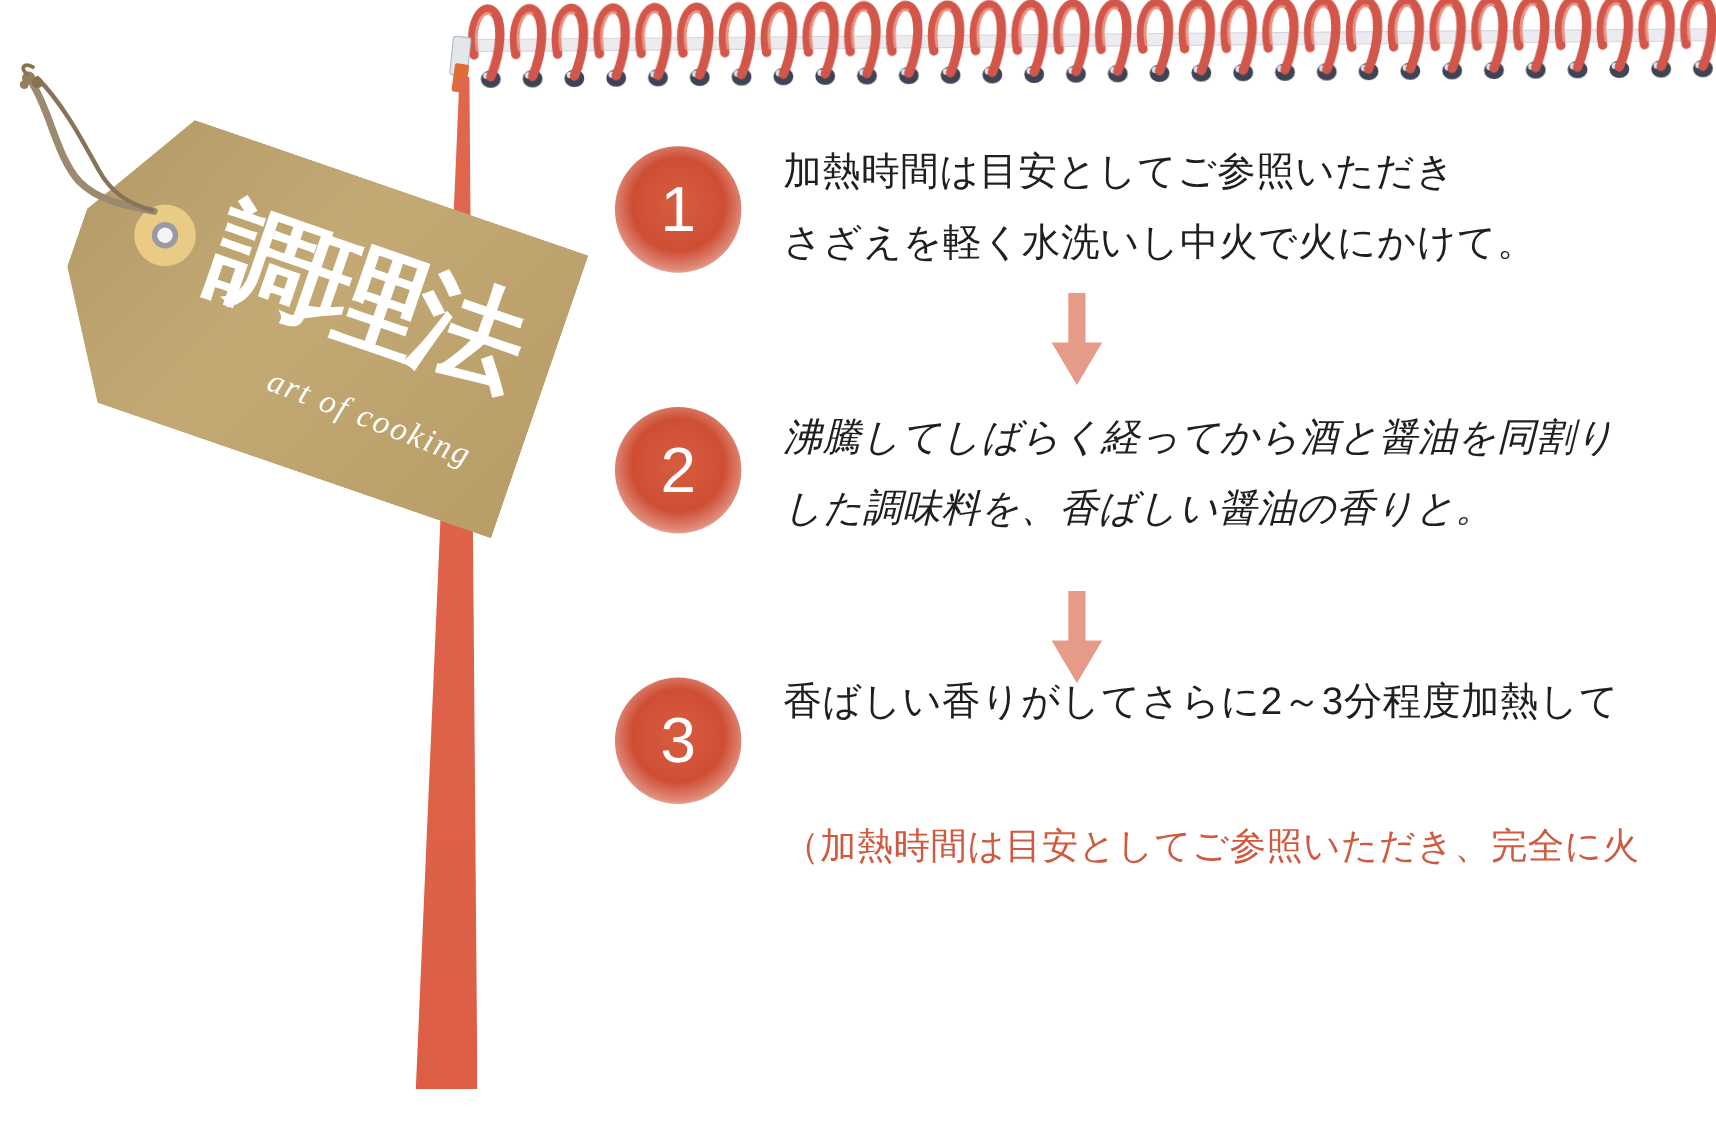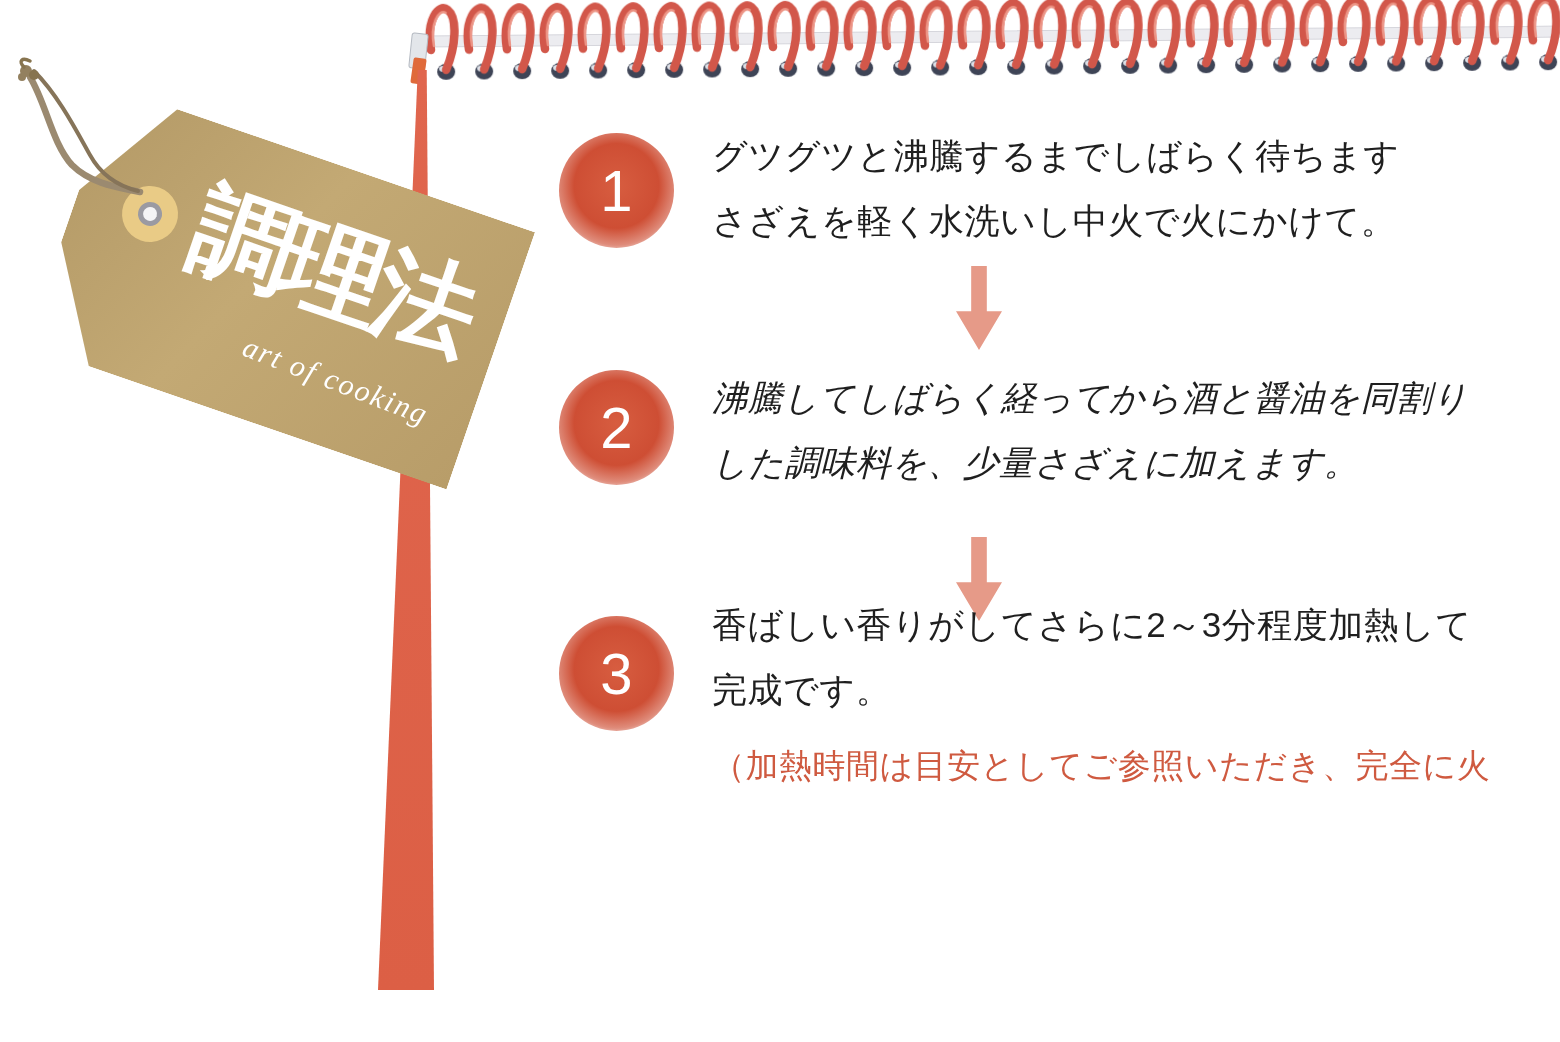--- a/index.html
+++ b/index.html
@@ -51,31 +51,31 @@
     background:radial-gradient(circle at 50% 46%,#d75d40 0%,#ce4e34 50%,rgba(206,78,52,.65) 70%,rgba(206,78,52,0) 86%);
     display:flex;align-items:center;justify-content:center;
     color:#ffffff;font-size:58px;font-weight:normal;
   }
   .badge-1{left:559px;top:133px;}
   .badge-2{left:559px;top:370px;}
   .badge-3{left:559px;top:616px;}
   .step-text{position:absolute;left:712px;font-size:35px;line-height:65px;color:#1f1f1f;letter-spacing:0.5px;white-space:nowrap;}
   .text-1{top:123px;}
   .text-2{top:365px;font-style:italic;}
-  .text-3{top:592px;}
+  .text-3{top:605px;text-align:right;}
   .step-line{display:block;}
   
   .down-arrow{
     position:absolute;width:46px;height:84px;background:#e69a88;
     clip-path:polygon(33% 0,67% 0,67% 54%,100% 54%,50% 100%,0 54%,33% 54%);
   }
   .arrow-1{left:956px;top:266px;}
   .arrow-2{left:956px;top:537px;}
   
-  .note{position:absolute;left:690px;top:740px;font-size:33px;line-height:57px;color:#cf5a40;white-space:nowrap;letter-spacing:0.5px;font-family:Liberation Mono, monospace;}
+  .note{position:absolute;left:690px;top:740px;font-size:33px;line-height:57px;color:#cf5a40;white-space:nowrap;letter-spacing:0.5px;}
   .note-line{display:block;}
   .note-line.indent{padding-left:22px;}
   
   .closing{position:absolute;left:488px;top:866px;font-size:37px;line-height:61px;color:#ee2d0e;white-space:nowrap;letter-spacing:0.5px;}
   .closing-line{display:block;}
 </style>
 </head>
 <body>
 
 <svg class="binding" width="1140" height="100" viewBox="0 0 1140 100">
@@ -111,42 +111,41 @@
   <circle cx="16" cy="16" r="6" fill="#93805f"></circle>
   <circle cx="24" cy="20" r="5" fill="#87744f"></circle>
   <circle cx="12" cy="22" r="4" fill="#93805f"></circle>
   <path d="M14,12 C8,6 12,2 20,6" fill="none" stroke="#87744f" stroke-width="3.5" stroke-linecap="round"></path>
 </svg>
 
 <div class="step-badge badge-1">
   <span>1</span>
 </div>
 <div class="step-text text-1">
-  <span class="step-line">グツグツと沸騰するまでしばらく待ちます</span>
+  <span class="step-line">加熱時間は目安としてご参照いただき</span>
   <span class="step-line">さざえを軽く水洗いし中火で火にかけて。</span>
 </div>
 
 <div class="down-arrow arrow-1"></div>
 
 <div class="step-badge badge-2">
   <span>2</span>
 </div>
 <div class="step-text text-2">
   <span class="step-line">沸騰してしばらく経ってから酒と醤油を同割り</span>
-  <span class="step-line">した調味料を、少量さざえに加えます。</span>
+  <span class="step-line">した調味料を、香ばしい醤油の香りと。</span>
 </div>
 
 <div class="down-arrow arrow-2"></div>
 
 <div class="step-badge badge-3">
   <span>3</span>
 </div>
 <div class="step-text text-3">
   <span class="step-line">香ばしい香りがしてさらに2～3分程度加熱して</span>
-  <span class="step-line">完成です。</span>
 </div>
 
 <div class="note">
   <span class="note-line indent">（加熱時間は目安としてご参照いただき、完全に火</span>
 </div>
 
 <div class="closing">
 </div>
 
 </body></html>

